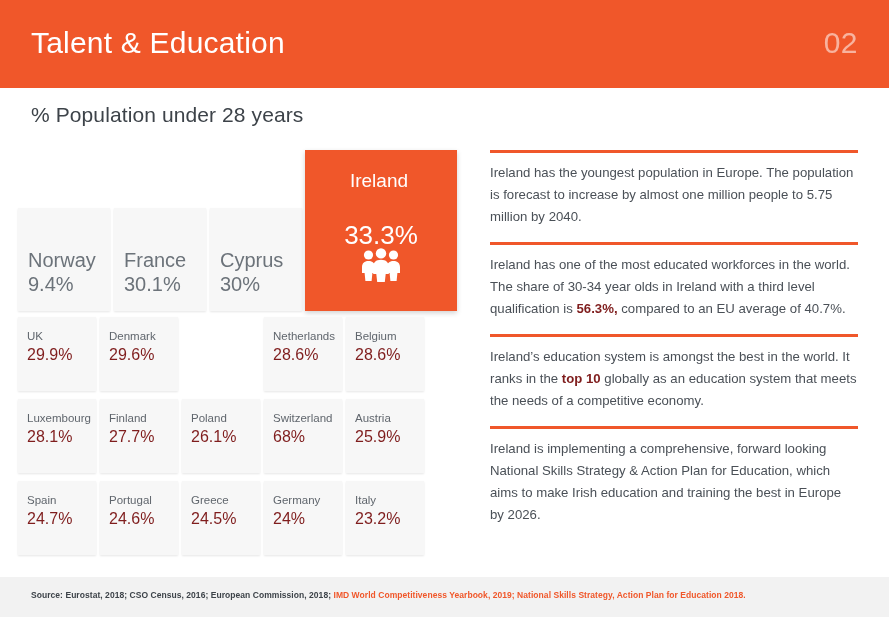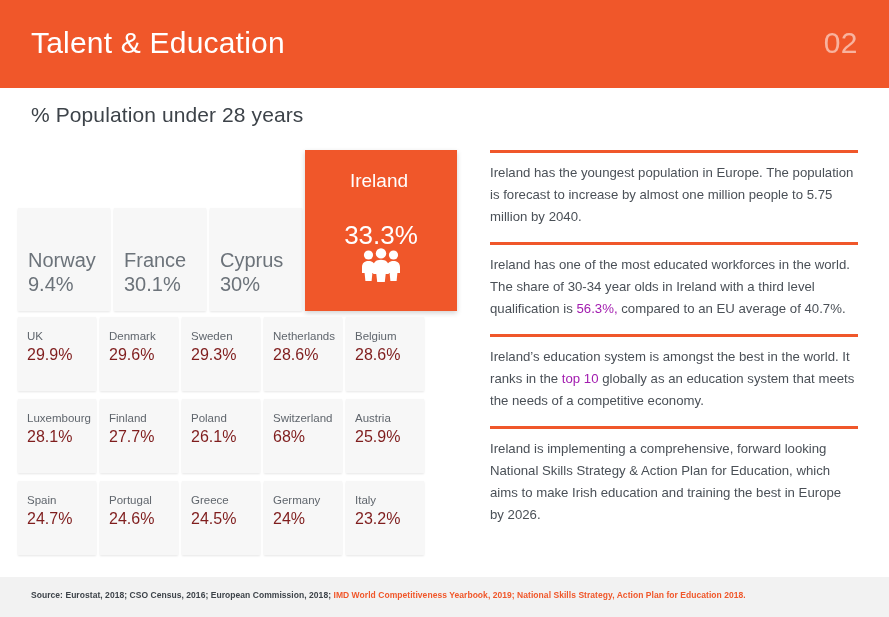--- a/index.html
+++ b/index.html
@@ -173,22 +173,22 @@
     background: #F0572A;
     margin-bottom: 9px;
   }
   .note-text {
     font-size: 13.2px;
     line-height: 22px;
     color: #4a5057;
     font-weight: 400;
   }
   .note-text b {
-    font-weight: 400;
-    color: #a21caf;
+    font-weight: 700;
+    color: #7f1d1d;
   }
 
   
   .footer {
     position: absolute;
     left: 0; bottom: 0;
     width: 889px; height: 40px;
     background: #f2f2f2;
   }
   .footer-text {
@@ -258,26 +258,20 @@
       <span class="tile-name">UK</span>
       <span class="tile-value">29.9%</span>
     </div>
   </div>
   <div class="tile small" style="left:82px;  top:167px;">
     <div class="tile-inner">
       <span class="tile-name">Denmark</span>
       <span class="tile-value">29.6%</span>
     </div>
   </div>
-  <div class="tile small" style="left:164px; top:167px;">
-    <div class="tile-inner">
-      <span class="tile-name">Sweden</span>
-      <span class="tile-value">29.3%</span>
-    </div>
-  </div>
   <div class="tile small" style="left:246px; top:167px;">
     <div class="tile-inner">
       <span class="tile-name">Netherlands</span>
       <span class="tile-value">28.6%</span>
     </div>
   </div>
   <div class="tile small" style="left:328px; top:167px;">
     <div class="tile-inner">
       <span class="tile-name">Belgium</span>
       <span class="tile-value">28.6%</span>

